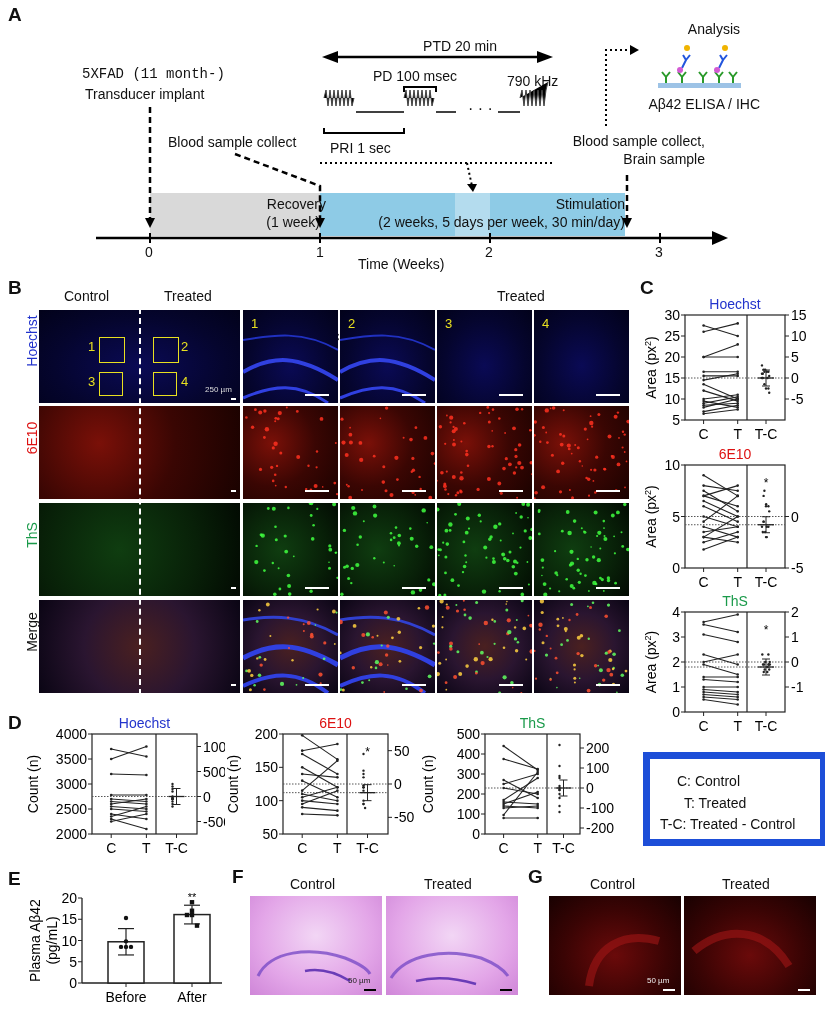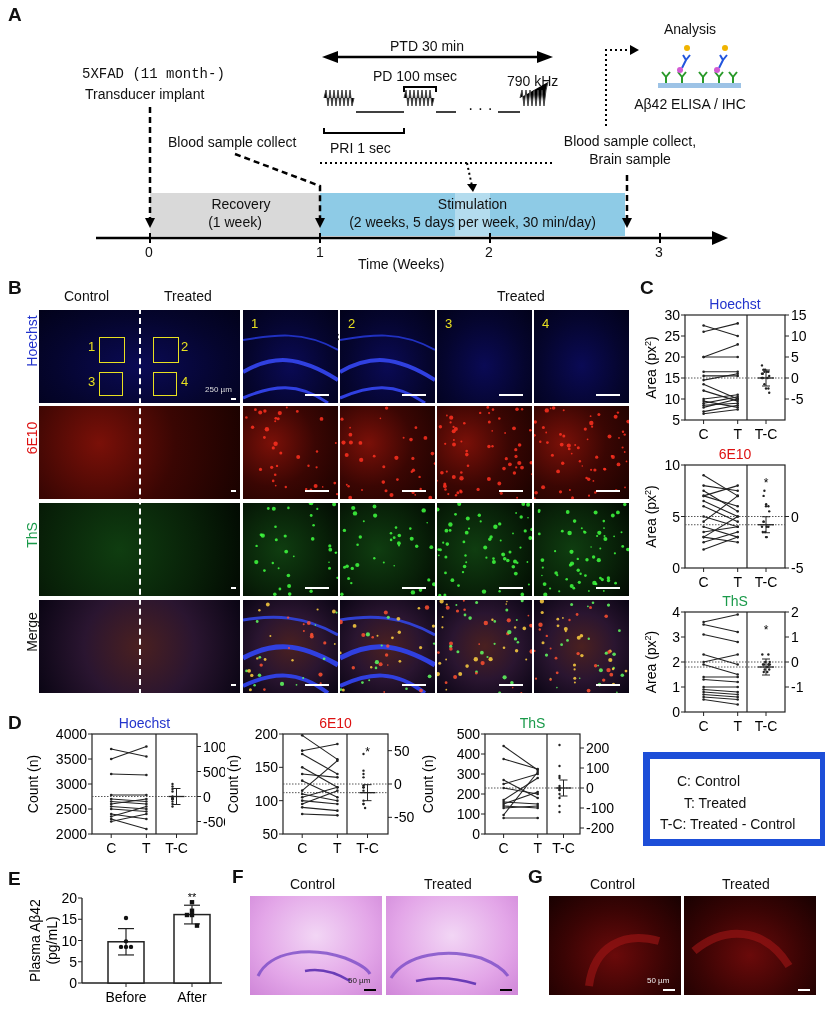--- a/index.html
+++ b/index.html
@@ -1,41 +1,41 @@
 <!DOCTYPE html>
 <html><head>
 <meta charset="utf-8">
 <style>
   html,body{margin:0;padding:0;background:#fff;}
   body{width:825px;height:1010px;position:relative;overflow:hidden;font-family:"Liberation Sans",sans-serif;color:#111;}
   .abs{position:absolute;}
   .plabel{position:absolute;font-weight:bold;font-size:19px;font-family:"Liberation Sans",sans-serif;}
   .txt{position:absolute;font-size:14px;white-space:nowrap;}
-  .ctr{text-align:center;}
+  .ctr{text-align:right;}
   .img{position:absolute;overflow:hidden;}
   .blue-img{background:radial-gradient(ellipse at 50% 60%, #0a0a55 0%, #05052e 60%, #02021a 100%);}
   .red-img{background:radial-gradient(circle at 30% 40%, #7a1008 0%, #3a0603 50%, #1a0200 100%);}
   .green-img{background:radial-gradient(circle at 40% 50%, #0f3d10 0%, #082008 60%, #020a02 100%);}
   .merge-img{background:radial-gradient(circle at 50% 50%, #4a2020 0%, #2a1530 50%, #0a0514 100%);}
   .he-img{background:radial-gradient(ellipse at 50% 40%, #f2d6f5 0%, #e3a6e8 60%, #cf86d8 100%);}
   .ihc-img{background:radial-gradient(ellipse at 50% 60%, #6a0a0a 0%, #3a0404 55%, #180101 100%);}
   .scalebar{position:absolute;height:2px;background:#fff;}
   .vlabel{position:absolute;transform:rotate(-90deg);transform-origin:center;font-size:14px;white-space:nowrap;}
   svg text{font-family:"Liberation Sans",sans-serif;}
   .legend-box{position:absolute;border:7px solid #1d4ed8;background:#fff;}
 </style>
 </head>
 <body>
 
 <div class="plabel" style="left:8px;top:4px;">A</div>
 
 <div class="txt" style="left:82px;top:66px;font-family:Liberation Mono, monospace;">5XFAD (11 month-)</div>
 <div class="txt" style="left:85px;top:86px;">Transducer implant</div>
 <div class="txt" style="left:168px;top:134px;">Blood sample collect</div>
-<div class="txt ctr" style="left:357px;top:38px;width:140px;">PTD 30 min</div>
+<div class="txt ctr" style="left:357px;top:38px;width:140px;">PTD 20 min</div>
 <div class="txt" style="left:373px;top:68px;">PD 100 msec</div>
 <div class="txt" style="left:507px;top:73px;">790 kHz</div>
 <div class="txt" style="left:330px;top:140px;">PRI 1 sec</div>
 <div class="txt" style="left:468px;top:100px;font-size:16px;">· · ·</div>
 <div class="txt ctr" style="left:555px;top:133px;width:150px;">Blood sample collect,</div>
 <div class="txt ctr" style="left:555px;top:151px;width:150px;">Brain sample</div>
 <div class="txt ctr" style="left:640px;top:21px;width:100px;">Analysis</div>
 <div class="txt ctr" style="left:620px;top:96px;width:140px;">Aβ42 ELISA / IHC</div>
 
 <div class="abs" style="left:150px;top:193px;width:170px;height:43px;background:#d9d9d9;"></div>

